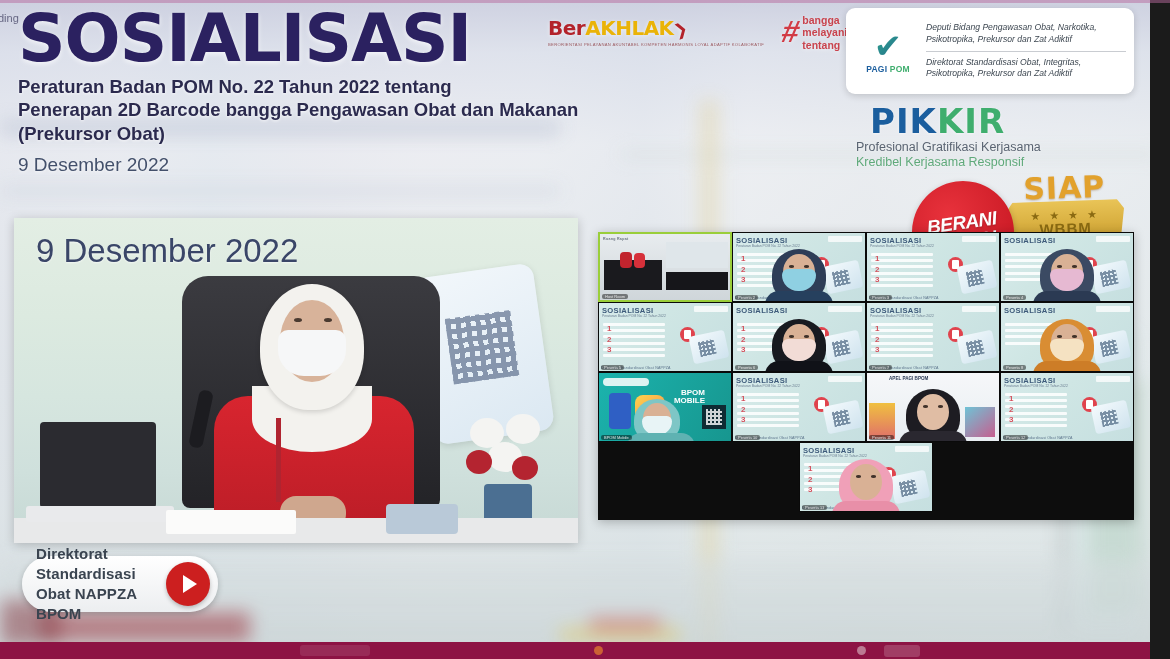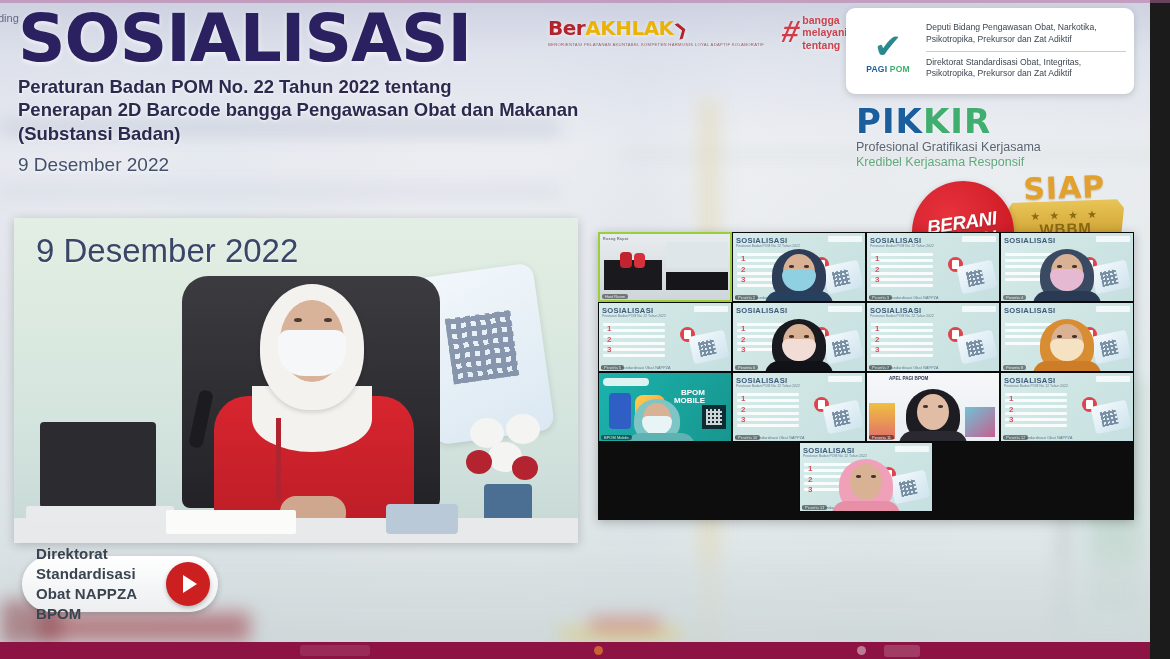--- a/index.html
+++ b/index.html
@@ -59,27 +59,27 @@
   .bpomcard{position:absolute;left:846px;top:8px;width:288px;height:86px;background:#fff;border-radius:9px;
             box-shadow:0 2px 7px rgba(0,0,0,.16);display:flex;align-items:center;padding:6px 8px;box-sizing:border-box;z-index:7;}
   .bpomlogo{width:68px;flex:0 0 68px;text-align:center;}
   .bpomlogo .chk{font-size:34px;line-height:1;font-weight:bold;
                  background:linear-gradient(135deg,#3fae6e 0%,#2a8f8f 45%,#1b3f7a 100%);
                  -webkit-background-clip:text;background-clip:text;color:transparent;
                  font-family:"DejaVu Sans",sans-serif;}
   .bpomlogo .bpname{font-size:8.5px;font-weight:bold;letter-spacing:.2px;margin-top:1px;}
   .bpomlogo .bpname .b1{color:#1b5e9e;}
   .bpomlogo .bpname .b2{color:#3fae6e;}
-  .bpomtexts{flex:1;padding-left:4px;}
+  .bpomtexts{flex:1;padding-left:4px;font-style:italic;}
   .bpomtexts .bt{font-size:8.6px;line-height:1.36;color:#3c4650;}
   .bpomdiv{height:1px;background:#c9ccd1;margin:5px 0 5px 0;}
 
   
   .pikkir{position:absolute;left:856px;top:104px;z-index:6;text-shadow:0 1px 3px rgba(255,255,255,.55);}
-  .pikkir .pk{font-size:34px;font-weight:bold;letter-spacing:1px;line-height:1;font-family:"DejaVu Sans",sans-serif;}
+  .pikkir .pk{font-size:34px;font-weight:bold;letter-spacing:1px;line-height:1;font-family:"DejaVu Sans",sans-serif;margin-left:14px;}
   .pikkir .pk .a{color:#1b5e9e;}
   .pikkir .pk .b{color:#3fae6e;}
   .pikkir .pl1{font-size:12.5px;color:#5a6472;margin-top:2px;}
   .pikkir .pl2{font-size:12.5px;color:#5fa97a;margin-top:1px;}
 
   
   .berani{position:absolute;left:912px;top:181px;width:102px;height:102px;border-radius:50%;
           background:radial-gradient(circle at 38% 32%,#e8323c,#c3141f);z-index:5;
           display:flex;flex-direction:column;align-items:center;justify-content:center;
           transform:rotate(-8deg);box-shadow:0 2px 6px rgba(0,0,0,.2);}
@@ -231,21 +231,21 @@
 
   <div class="topline"></div>
 
   <div class="corner-tag">ding</div>
 
   <div class="headline">
     <div class="h-main">SOSIALISASI</div>
     <div class="h-sub">
       <div>Peraturan Badan POM No. 22 Tahun 2022 tentang</div>
       <div>Penerapan 2D Barcode bangga Pengawasan Obat dan Makanan</div>
-      <div>(Substansi Badan)</div>
+      <div>(Prekursor Obat)</div>
     </div>
     <div class="h-date">9 Desember 2022</div>
   </div>
 
   <div class="logorow">
 
     <div class="lg berakhlak">
       <div class="ba-top"><span>Ber</span><span class="k">AKHLAK</span><span class="swoosh">❯</span></div>
       <div class="ba-bot">BERORIENTASI PELAYANAN AKUNTABEL KOMPETEN HARMONIS LOYAL ADAPTIF KOLABORATIF</div>
     </div>

